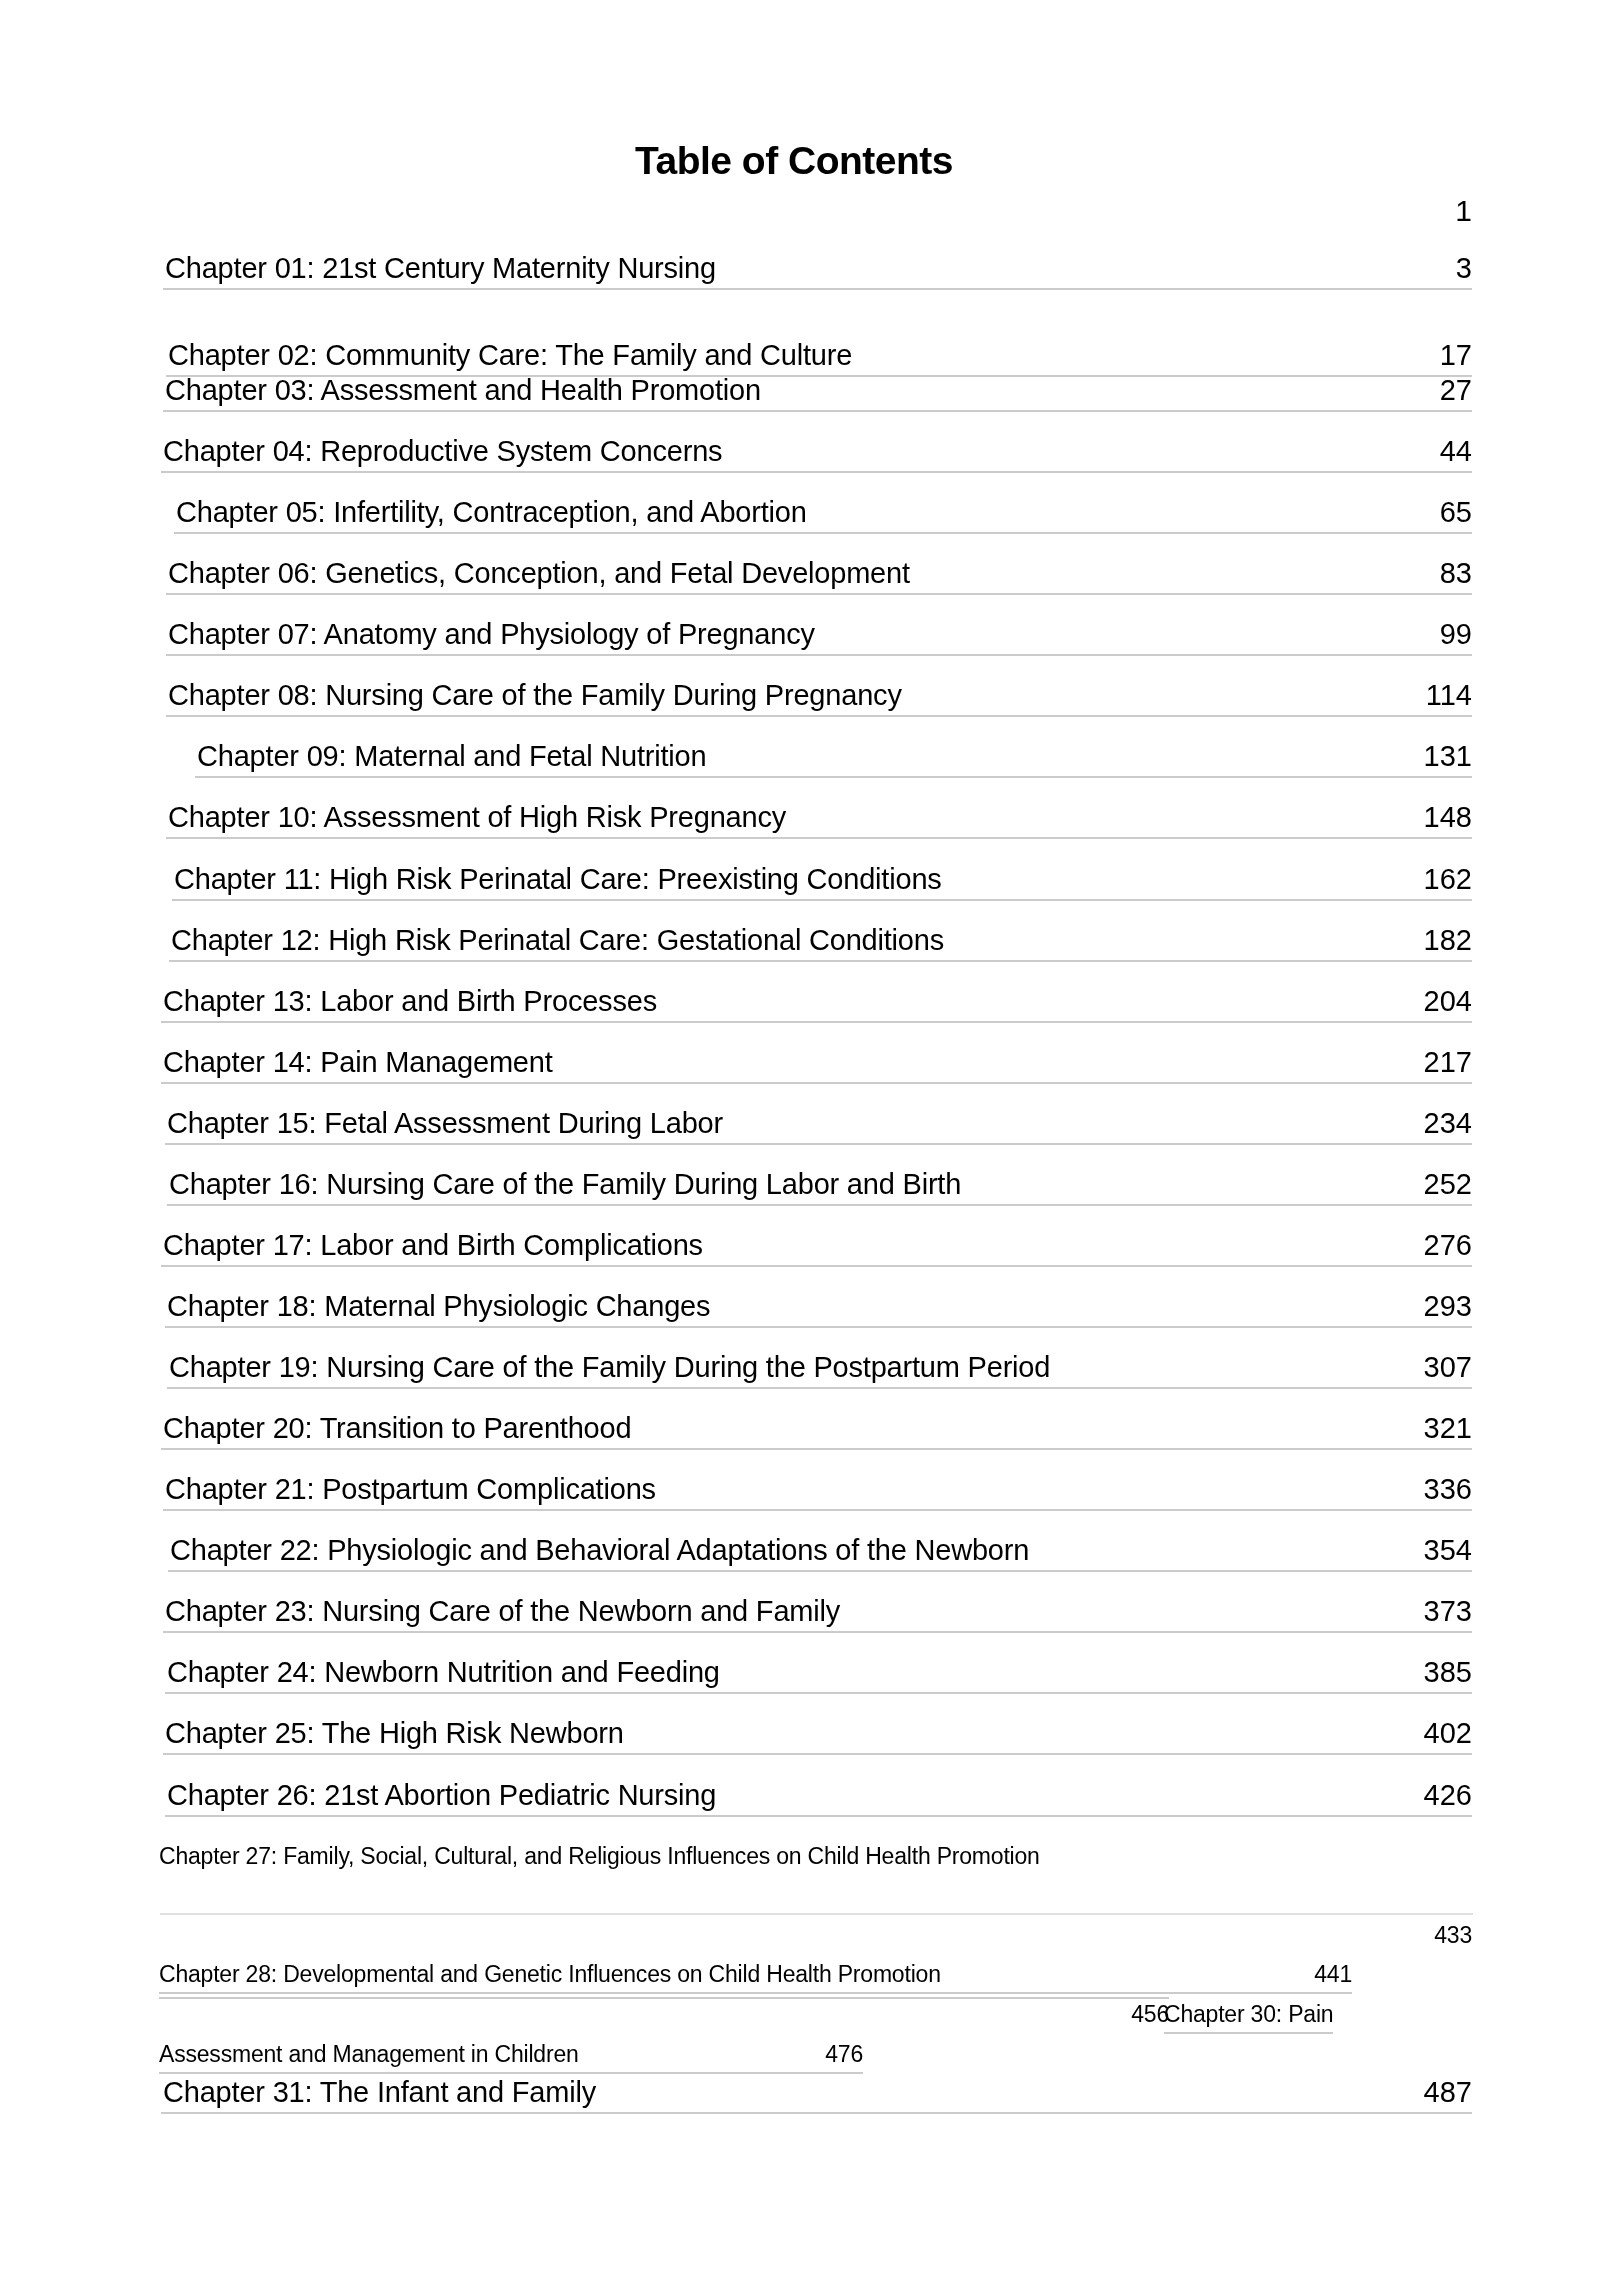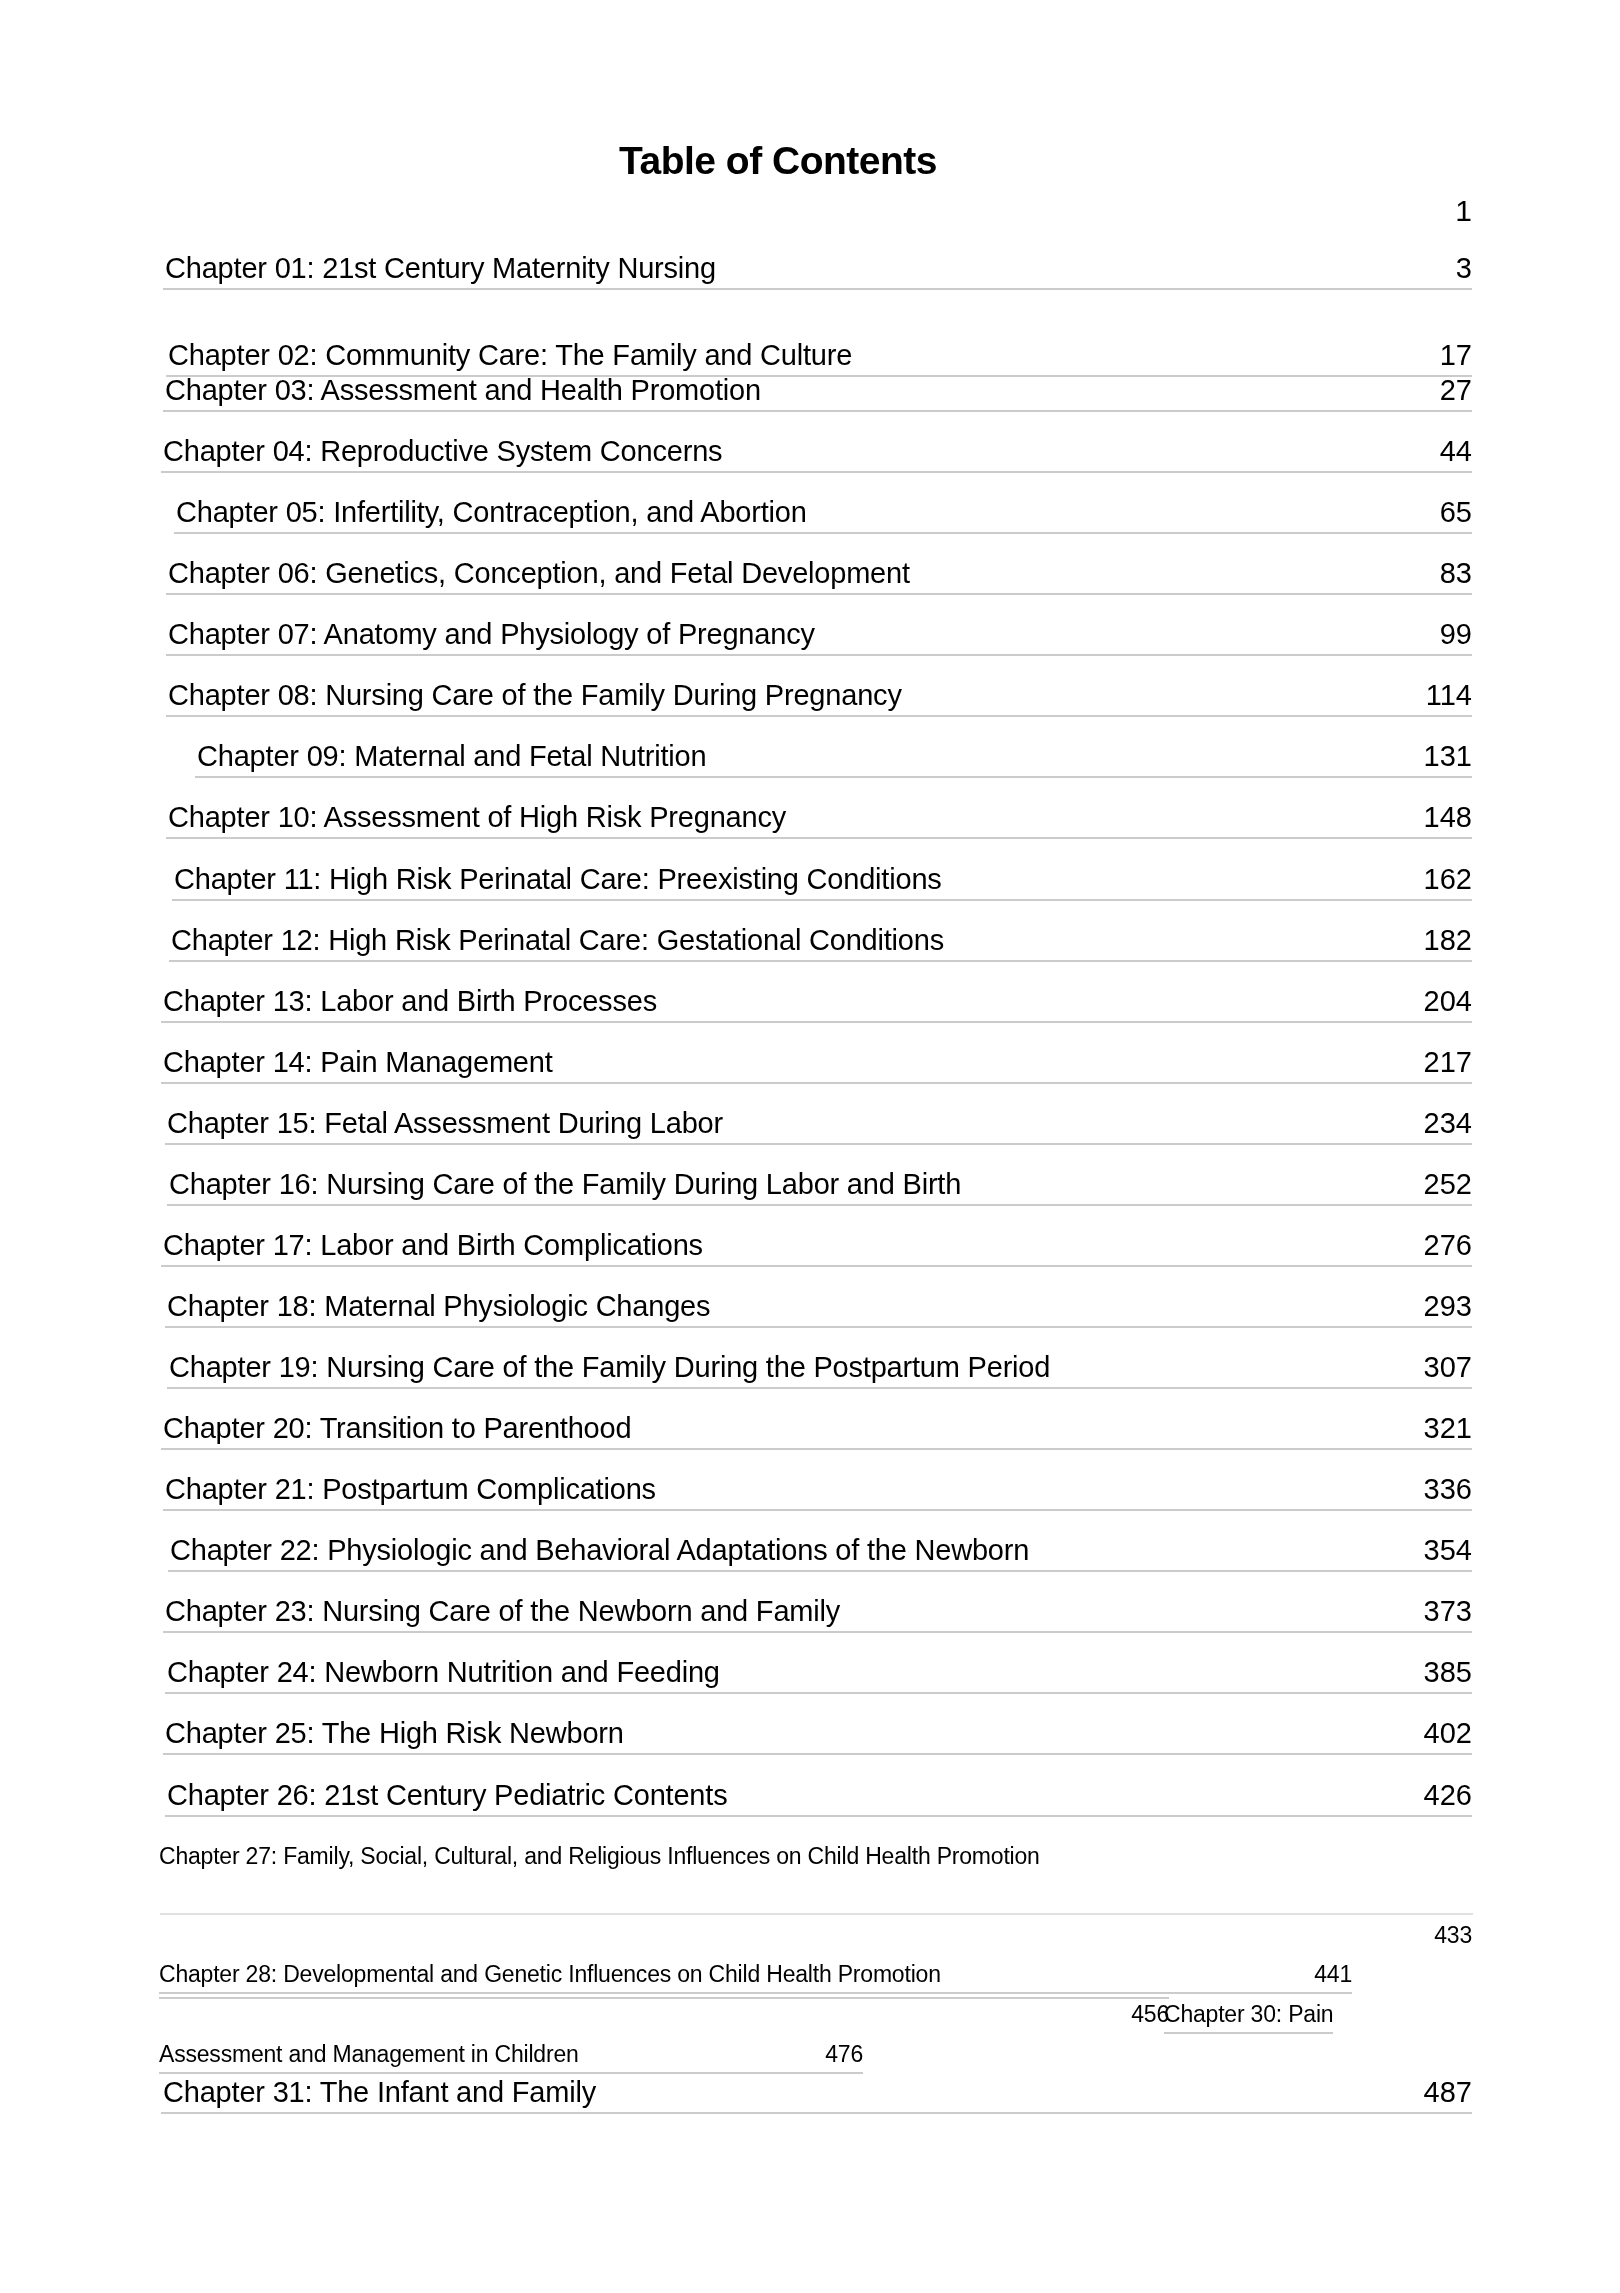--- a/index.html
+++ b/index.html
@@ -1,19 +1,19 @@
 <!DOCTYPE html>
 <html><head>
 <meta charset="utf-8">
 <style>
   html, body { margin: 0; padding: 0; background: #ffffff; }
   body { width: 1620px; height: 2294px; position: relative; overflow: hidden;
          font-family: "Liberation Sans", sans-serif; color: #000; }
   .title { position: absolute; left: 0; width: 1556px; top: 139px; text-align: center;
-           font-weight: bold; font-size: 39px; letter-spacing: -0.5px; }
+           font-weight: bold; font-size: 39px; letter-spacing: -0.5px; padding-left: 16px; }
   .page-one { position: absolute; right: 148px; top: 194px; font-size: 30px; }
   .toc-row { position: absolute; right: 148px; height: 37px; border-bottom: 2.9px solid #cbcbcb;
              font-size: 29px; line-height: 35px; white-space: nowrap; }
   .toc-row .label { position: absolute; left: 2px; top: 0; letter-spacing: -0.2px; }
   .toc-row .page { position: absolute; right: 0; top: 0; }
   .free { position: absolute; font-size: 23px; line-height: 35px; white-space: nowrap; letter-spacing: -0.2px; }
   .ul { border-bottom: 2.9px solid #cbcbcb; }
   .rule27 { position: absolute; left: 160px; width: 1313px; top: 1913px; height: 0; border-top: 2px solid #e0e0e0; }
 </style>
 </head>
@@ -118,21 +118,21 @@
       </div>
       <div class="toc-row" style="left: 165px; top: 1655px;">
         <span class="label">Chapter 24: Newborn Nutrition and Feeding</span>
         <span class="page">385</span>
       </div>
       <div class="toc-row" style="left: 163px; top: 1716px;">
         <span class="label">Chapter 25: The High Risk Newborn</span>
         <span class="page">402</span>
       </div>
       <div class="toc-row" style="left: 165px; top: 1778px;">
-        <span class="label">Chapter 26: 21st Century Pediatric Contents</span>
+        <span class="label">Chapter 26: 21st Abortion Pediatric Nursing</span>
         <span class="page">426</span>
       </div>
     </div>
 
   <div class="free" style="left:159px; top:1839px;">
     <span>Chapter 27: Family, Social, Cultural, and Religious Influences on Child Health Promotion</span>
   </div>
   <div class="rule27"></div>
   <div class="free" style="right:148px; top:1918px;">433</div>
 

